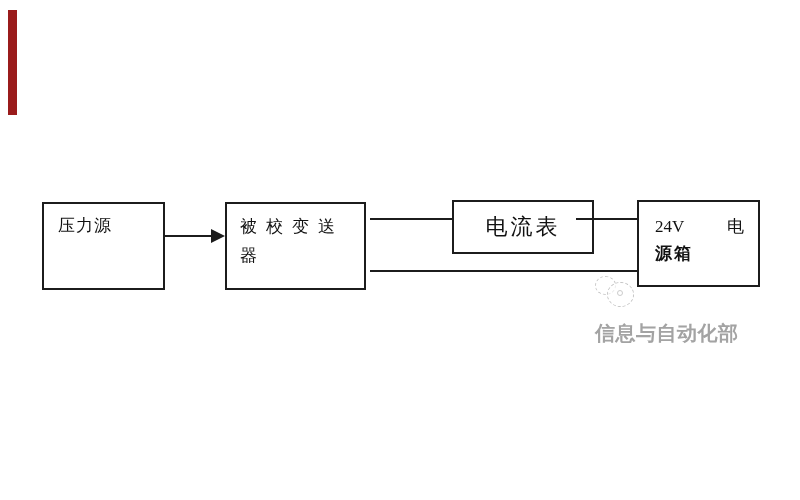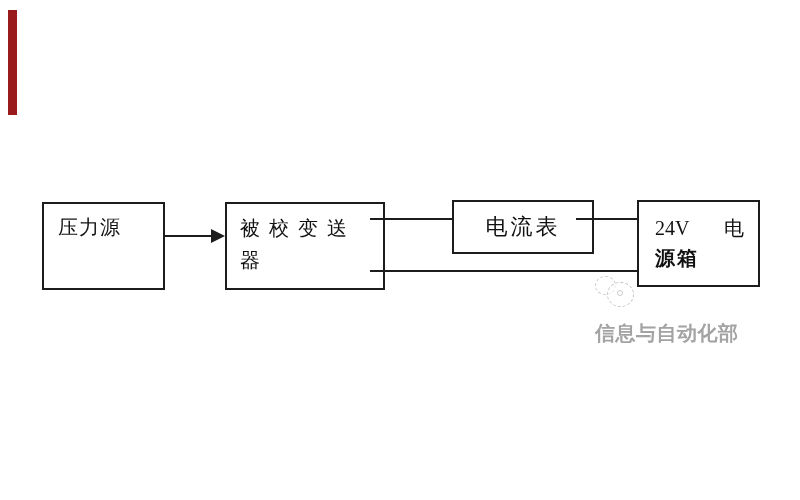--- a/index.html
+++ b/index.html
@@ -14,25 +14,25 @@
     position:relative;width:800px;height:500px;background:var(--bg);
     font-family:"Liberation Serif","DejaVu Serif",serif;color:var(--text);
     overflow:hidden;
   }
   .accent-bar{
     position:absolute;left:8px;top:10px;width:9px;height:105px;
     background:var(--accent);
   }
   .dbox{
     position:absolute;border:2px solid var(--line);background:#fff;
-    box-sizing:border-box;font-size:20px;line-height:1;color:var(--text);
+    box-sizing:border-box;font-size:17px;line-height:1;color:var(--text);
   }
   .box-pressure{left:42px;top:202px;width:123px;height:88px;padding:13px 0 0 14px;}
   .box-pressure .lbl{letter-spacing:1px;}
-  .box-transmitter{left:225px;top:202px;width:160px;height:88px;padding:14px 0 0 13px;}
+  .box-transmitter{left:225px;top:202px;width:141px;height:88px;padding:14px 0 0 13px;}
   .box-transmitter .l1{display:block;letter-spacing:9px;white-space:nowrap;}
   .box-transmitter .l2{display:block;margin-top:12px;}
   .box-ammeter{
     left:452px;top:200px;width:142px;height:54px;
     display:flex;align-items:center;justify-content:center;font-size:22px;
   }
   .box-ammeter .lbl{letter-spacing:3px;}
   .box-power{left:637px;top:200px;width:123px;height:87px;padding:16px 6px 0 16px;}
   .box-power .row1{display:flex;justify-content:space-between;width:89px;white-space:nowrap;}
   .box-power .row2{margin-top:10px;letter-spacing:2px;font-weight:bold;}

